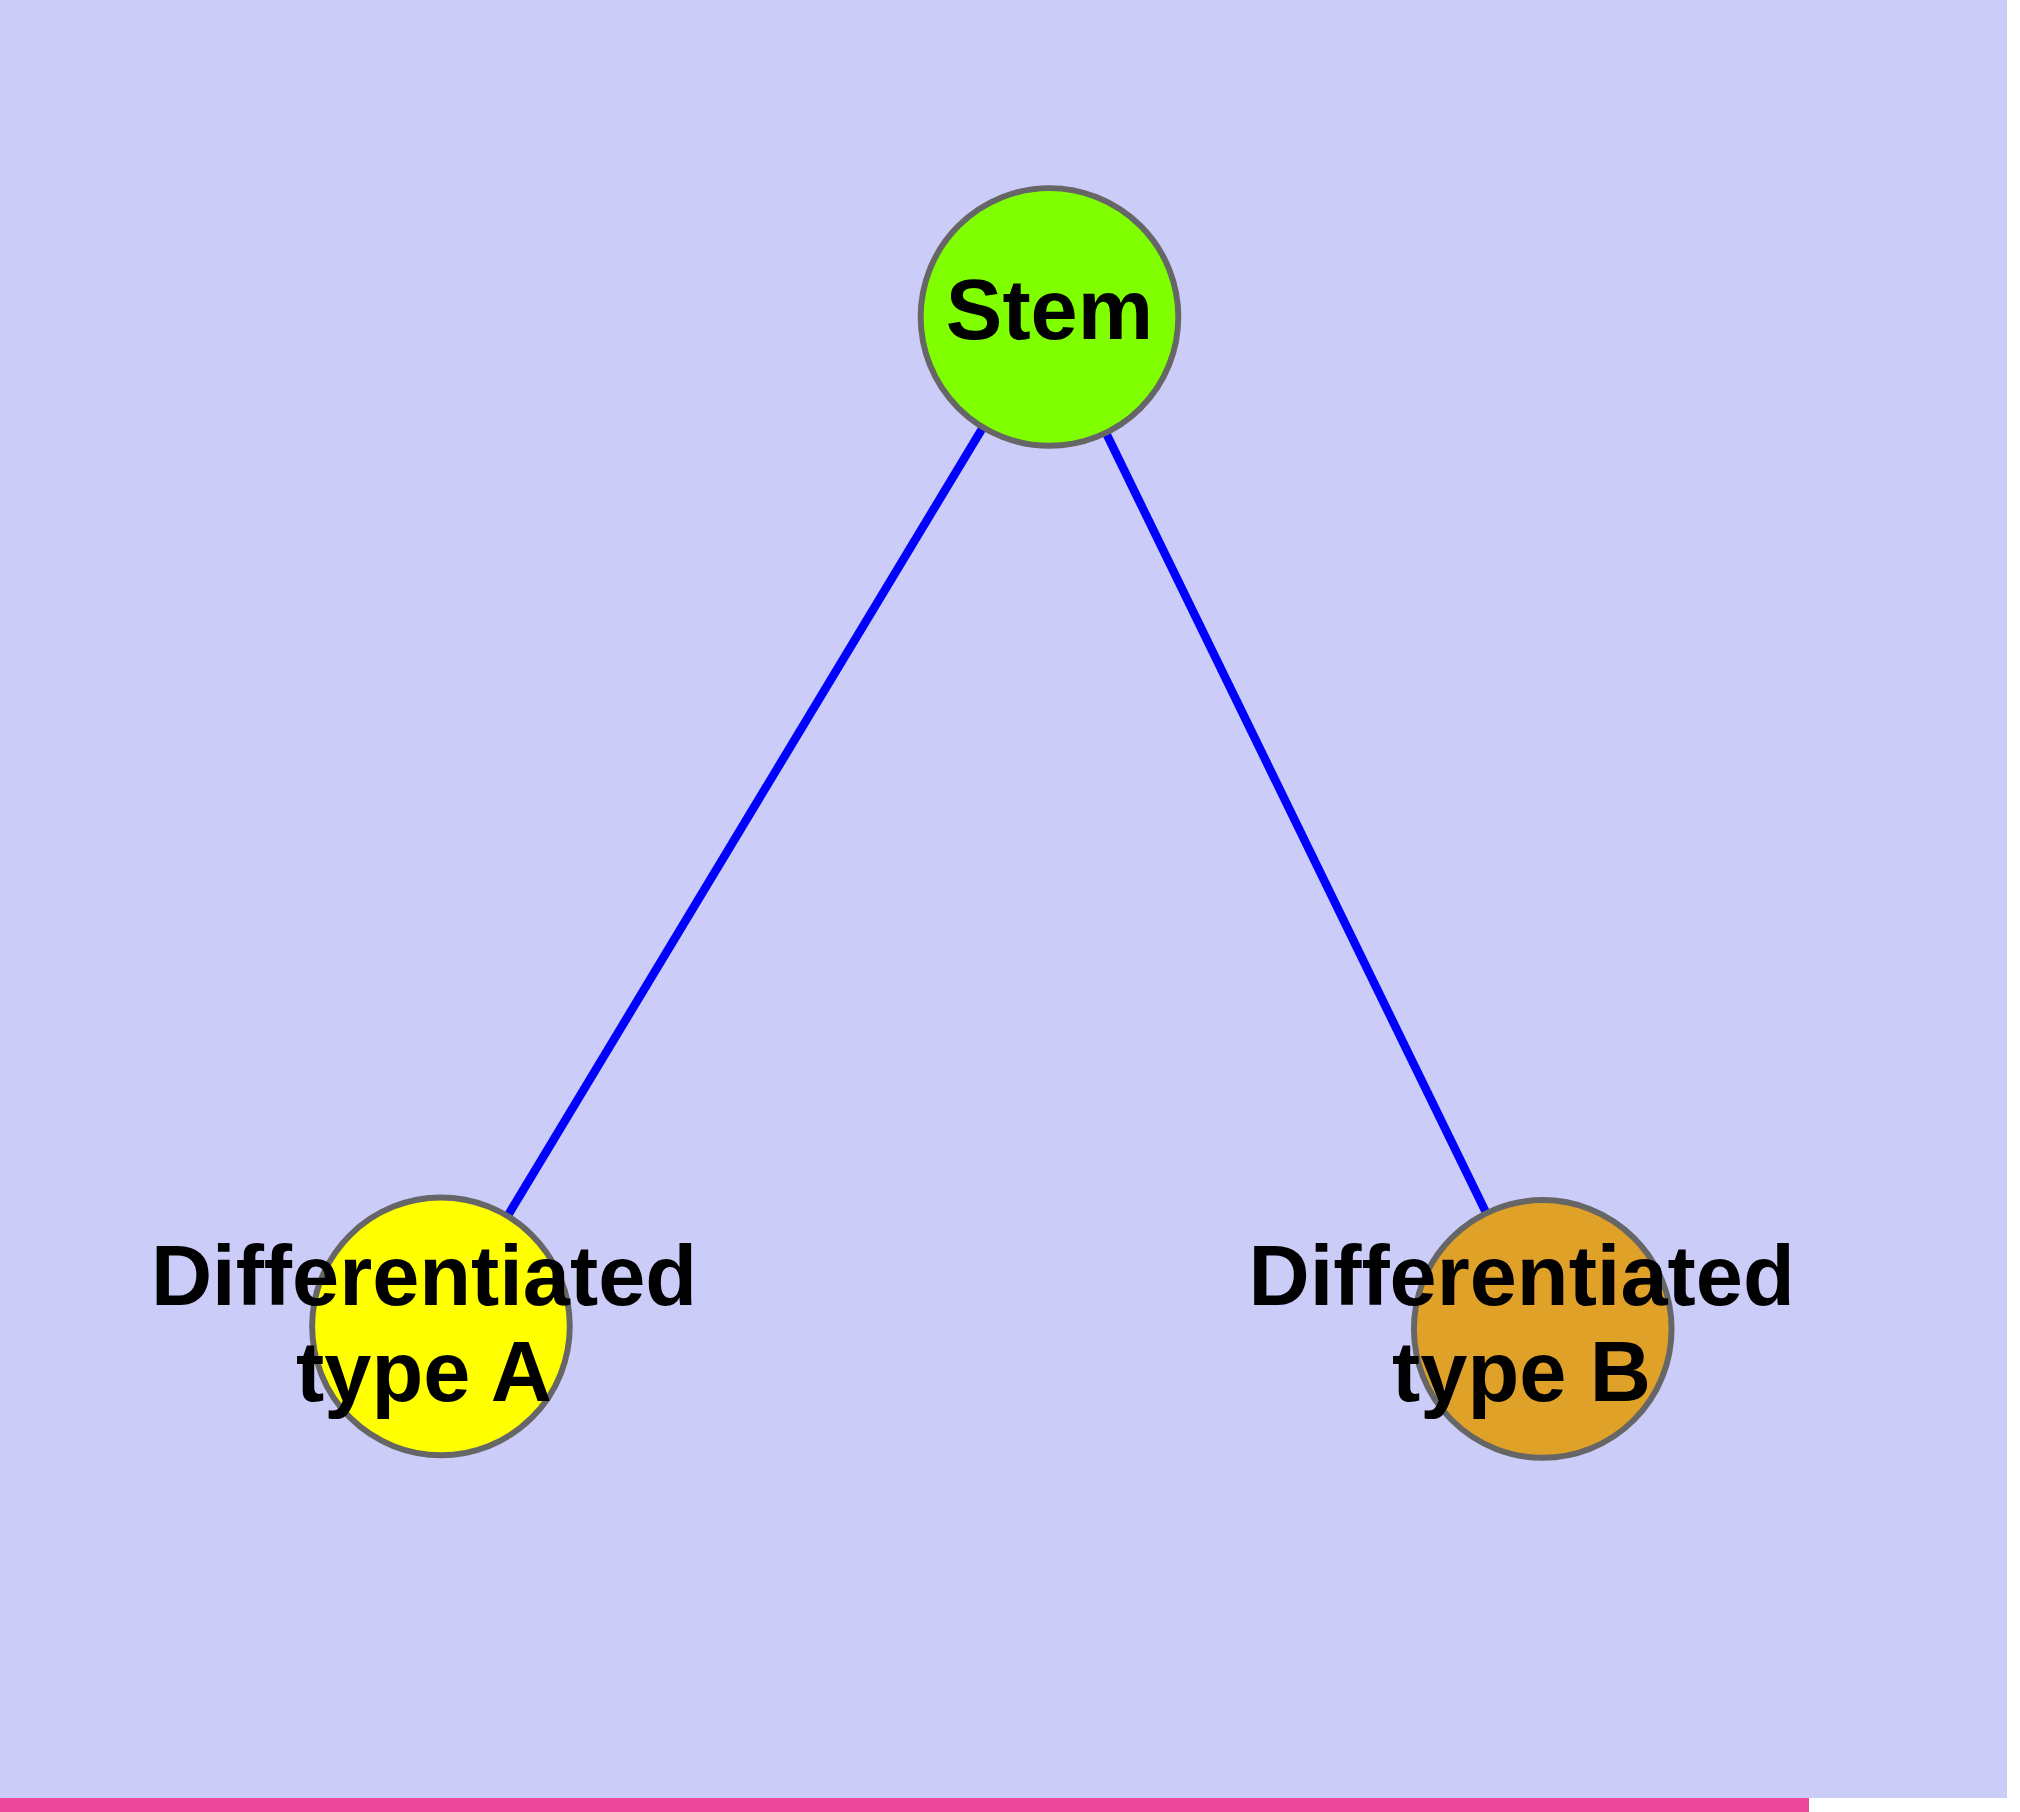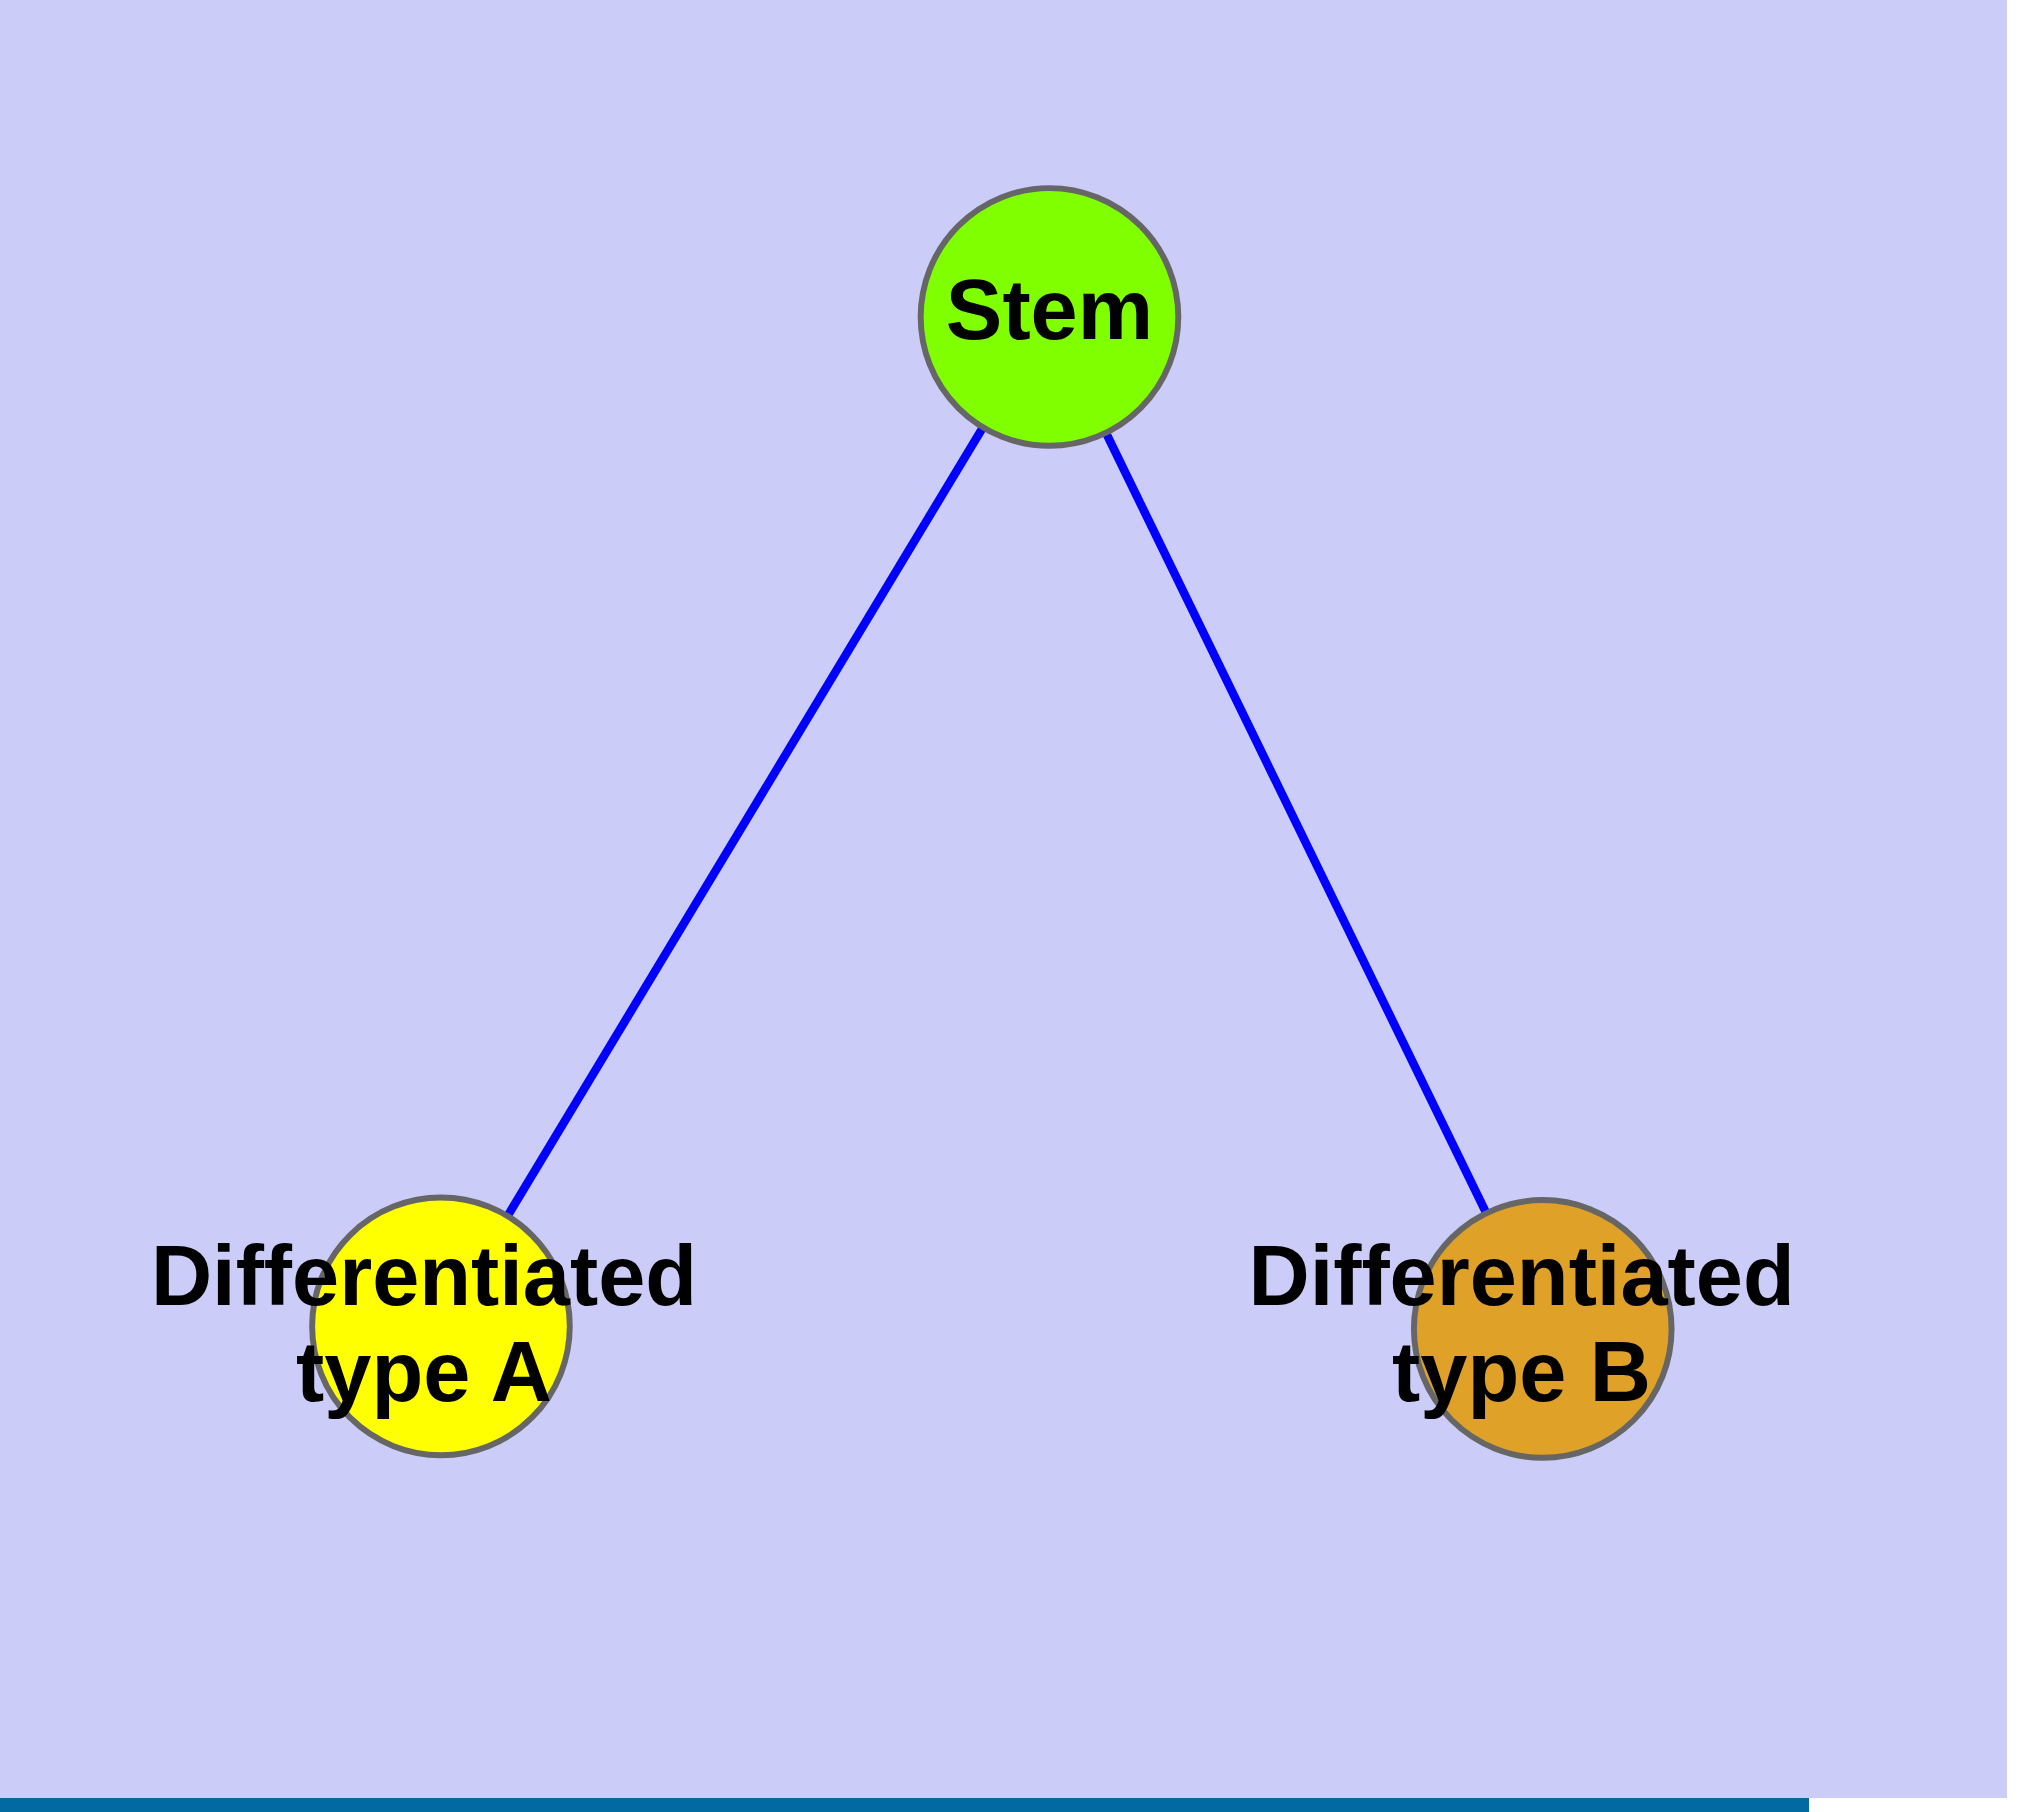--- a/index.html
+++ b/index.html
@@ -10,21 +10,21 @@
   body {
     width: 2021px;
     height: 1812px;
     overflow: hidden;
     font-family: "Liberation Sans", sans-serif;
   }
   #canvas {
     position: relative;
     width: 1809px;
     height: 1812px;
-    background: #0369a1;
+    background: #ec4899;
   }
   #plot-area {
     position: absolute;
     left: 0px;
     top: 0px;
     width: 2007px;
     height: 1798px;
     background: #ccccf9;
   }
   #graph-svg {

